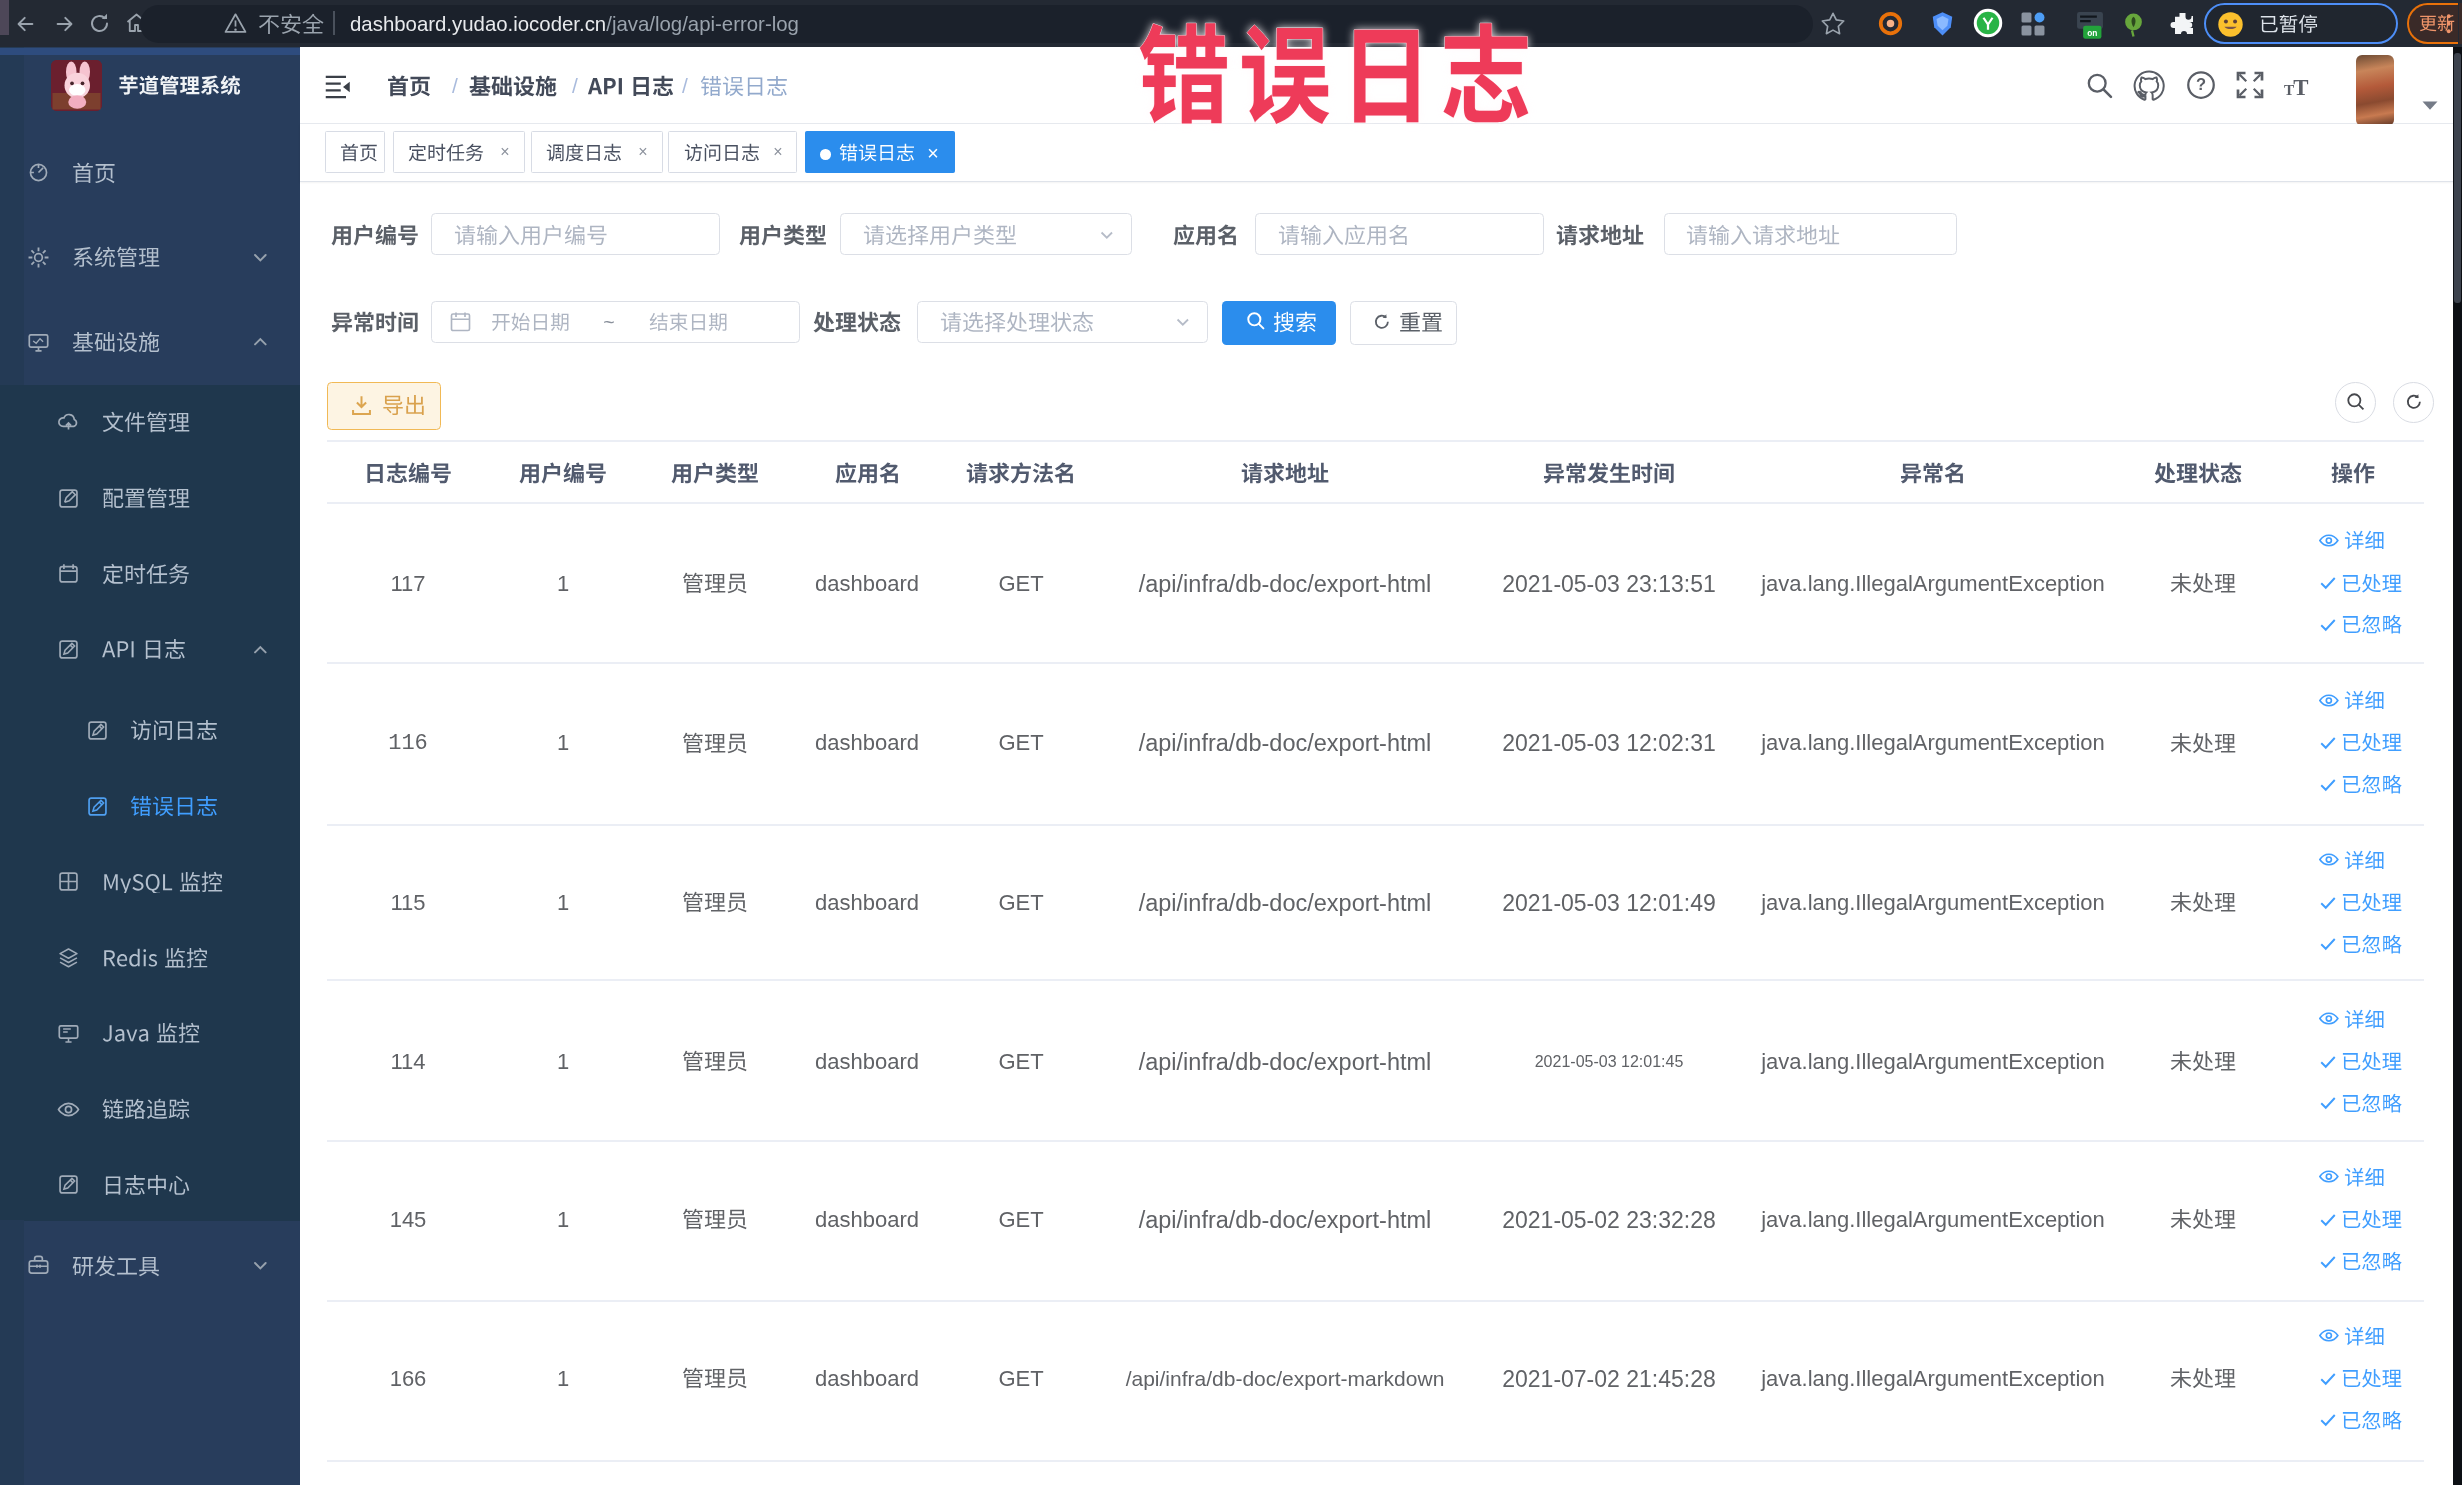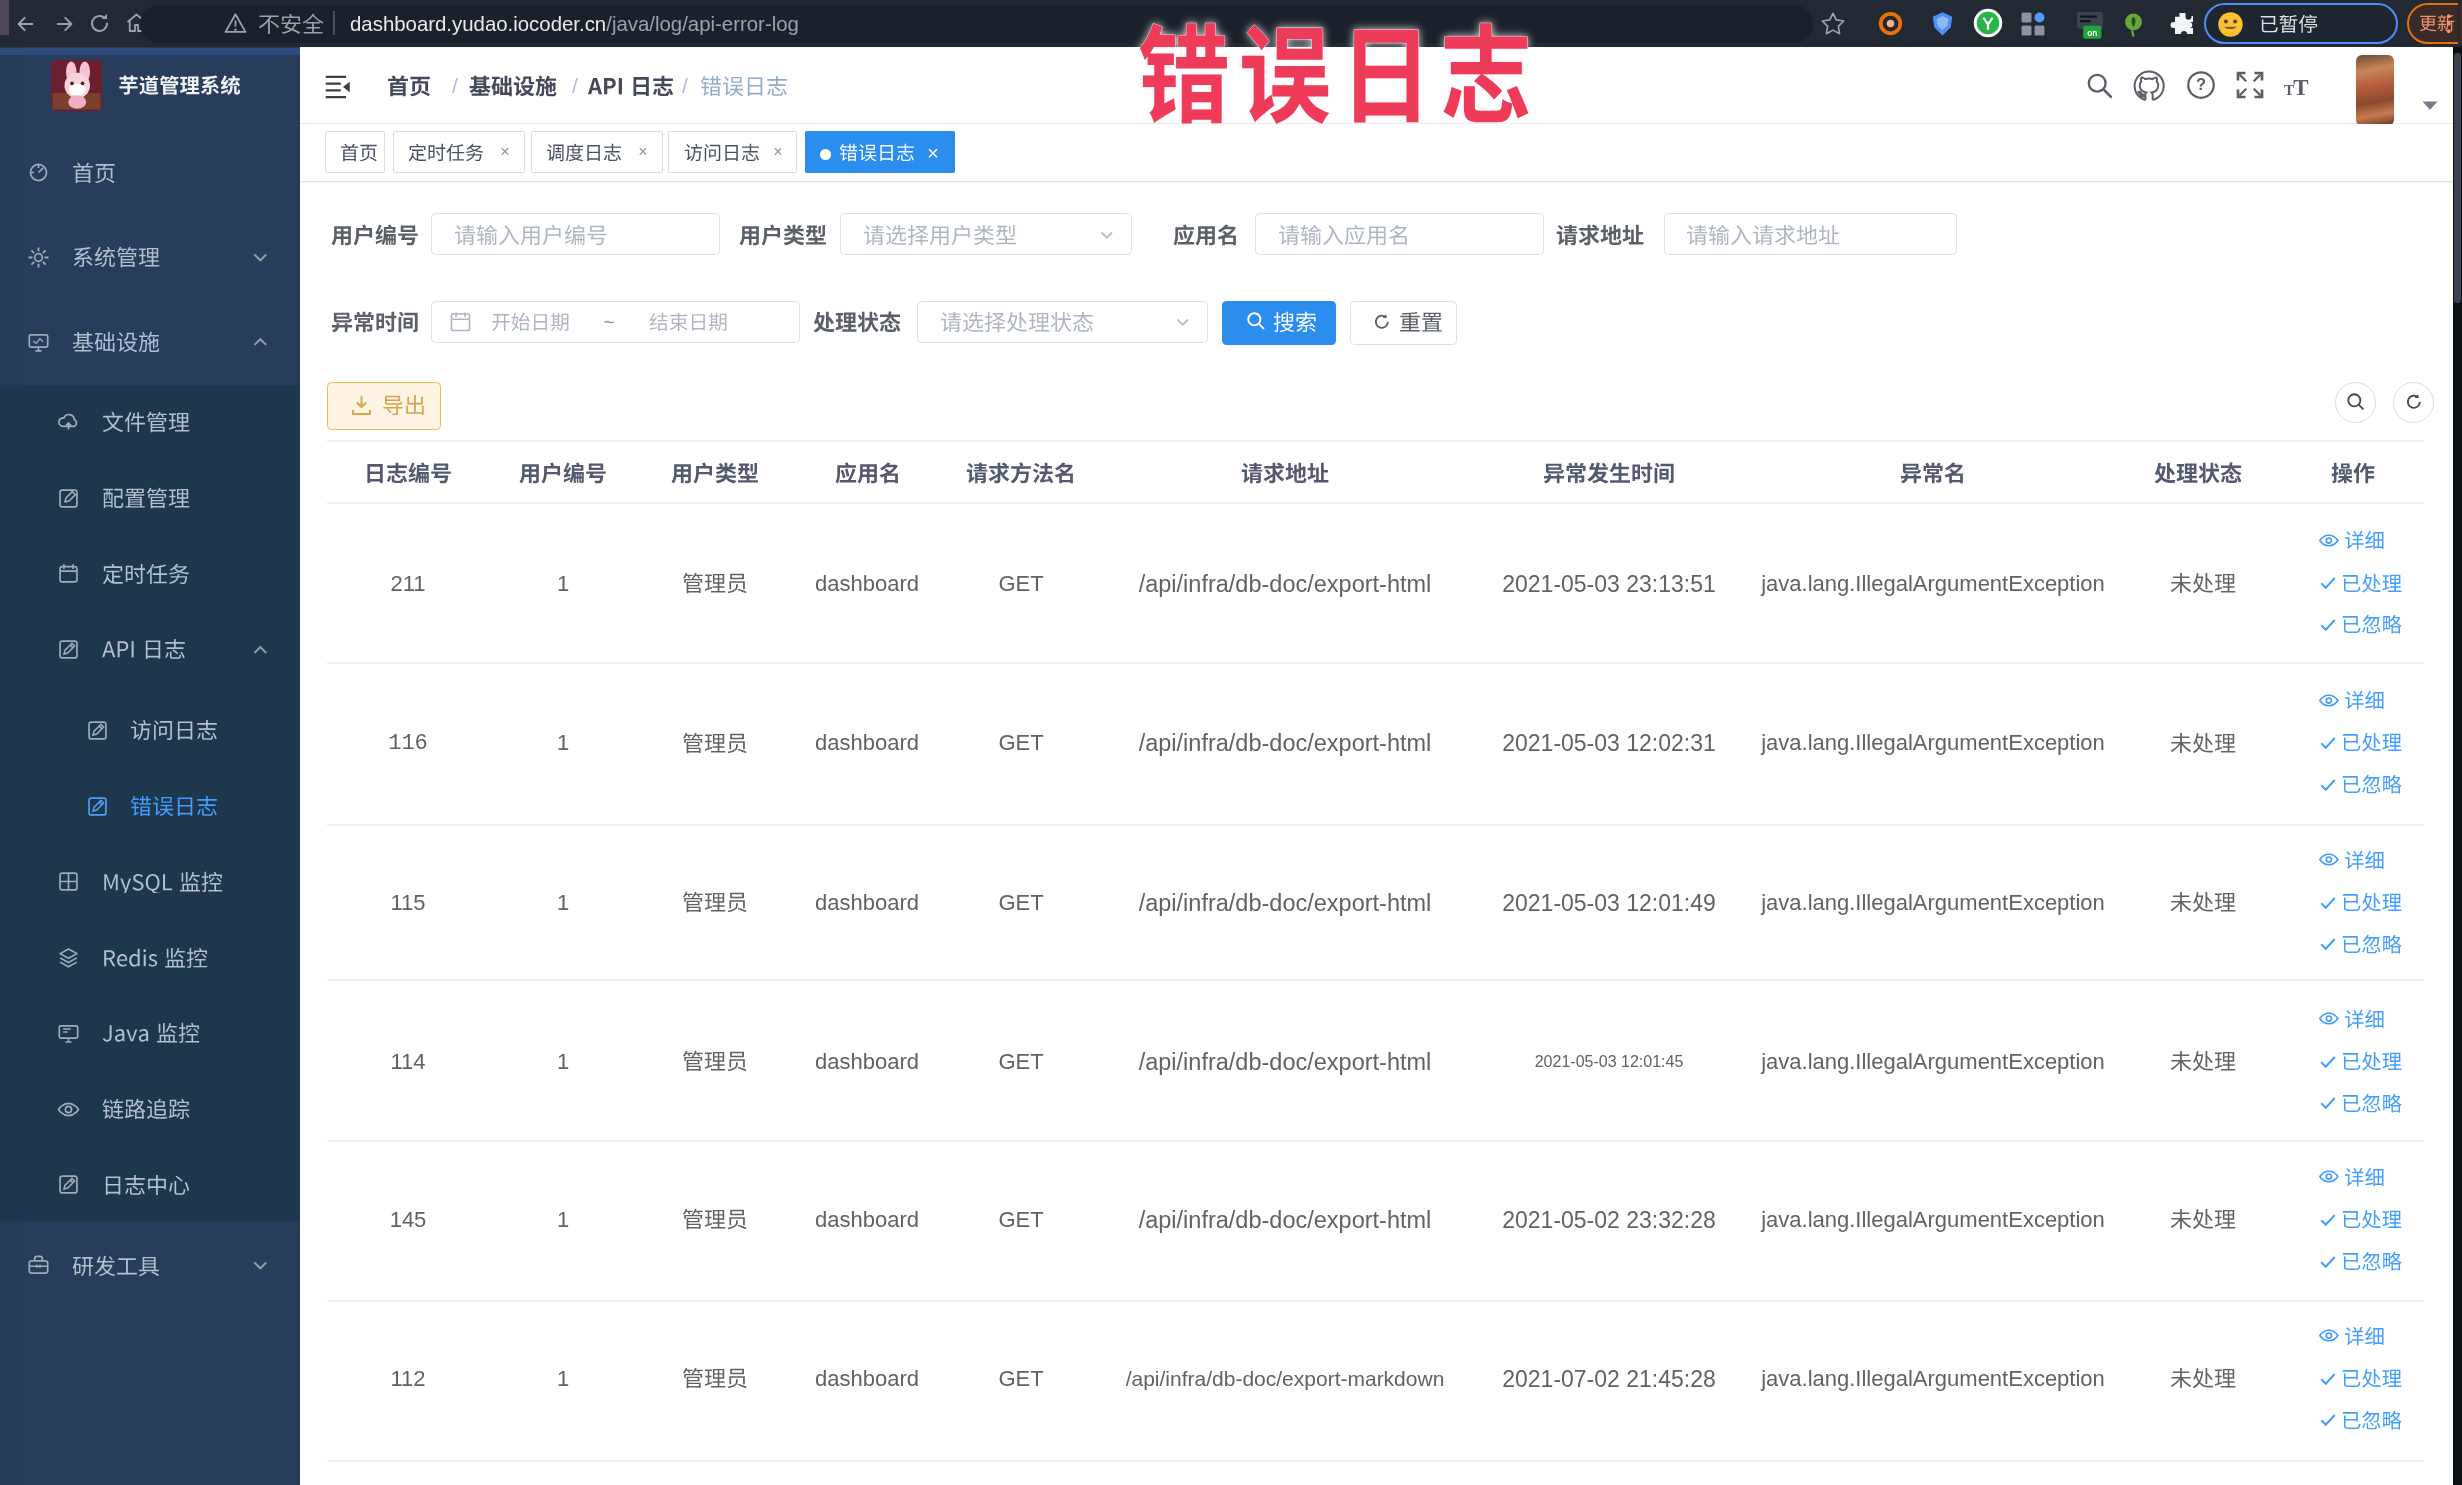--- a/index.html
+++ b/index.html
@@ -737,21 +737,21 @@
 <svg style="position:absolute;left:2331px;top:462px;" width="44" height="22" viewBox="0 -880 2000 1000" fill="#515a6e">
       <use href="#b64cd" x="0"></use>
       <use href="#b4f5c" x="1000"></use>
     </svg>
 <div style="position:absolute;left:327px;top:662px;width:2097px;height:1.5px;background:#ebeef5;"></div>
 <div style="position:absolute;left:327px;top:824px;width:2097px;height:1.5px;background:#ebeef5;"></div>
 <div style="position:absolute;left:327px;top:979px;width:2097px;height:1.5px;background:#ebeef5;"></div>
 <div style="position:absolute;left:327px;top:1140px;width:2097px;height:1.5px;background:#ebeef5;"></div>
 <div style="position:absolute;left:327px;top:1300px;width:2097px;height:1.5px;background:#ebeef5;"></div>
 <div style="position:absolute;left:327px;top:1460px;width:2097px;height:1.5px;background:#ebeef5;"></div>
-<span style="position:absolute;left:408px;top:584px;font-family:'Liberation Sans',sans-serif;font-size:22px;font-weight:400;color:#606266;white-space:pre;transform:translate(-50%,-50%);">211</span>
+<span style="position:absolute;left:408px;top:584px;font-family:'Liberation Sans',sans-serif;font-size:22px;font-weight:400;color:#606266;white-space:pre;transform:translate(-50%,-50%);">117</span>
 <span style="position:absolute;left:563px;top:584px;font-family:'Liberation Sans',sans-serif;font-size:22px;font-weight:400;color:#606266;white-space:pre;transform:translate(-50%,-50%);">1</span>
 <svg style="position:absolute;left:682px;top:572px;" width="66" height="22" viewBox="0 -880 3000 1000" fill="#606266">
       <use href="#g7ba1" x="0"></use>
       <use href="#g7406" x="1000"></use>
       <use href="#g5458" x="2000"></use>
     </svg>
 <span style="position:absolute;left:867px;top:584px;font-family:'Liberation Sans',sans-serif;font-size:22px;font-weight:400;color:#606266;white-space:pre;transform:translate(-50%,-50%);">dashboard</span>
 <span style="position:absolute;left:1021px;top:584px;font-family:'Liberation Sans',sans-serif;font-size:22px;font-weight:400;color:#606266;white-space:pre;transform:translate(-50%,-50%);">GET</span>
 <span style="position:absolute;left:1285px;top:584px;font-family:'Liberation Sans',sans-serif;font-size:23.5px;font-weight:400;color:#606266;white-space:pre;transform:translate(-50%,-50%);">/api/infra/db-doc/export-html</span>
 <span style="position:absolute;left:1609px;top:584px;font-family:'Liberation Sans',sans-serif;font-size:23px;font-weight:400;color:#606266;white-space:pre;transform:translate(-50%,-50%);">2021-05-03 23:13:51</span>
@@ -942,21 +942,21 @@
       <use href="#g7406" x="2000"></use>
     </svg>
 <svg style="position:absolute;left:2319px;top:1254px;" width="18" height="15" viewBox="0 0 24.0 20.0">
       <path d="M3 11l6 6L21 4" fill="none" stroke="#409eff" stroke-width="2.6"></path>
     </svg>
 <svg style="position:absolute;left:2341px;top:1251px;" width="61" height="20.4" viewBox="0 -880 3000 1000" fill="#409eff">
       <use href="#g5df2" x="0"></use>
       <use href="#g5ffd" x="1000"></use>
       <use href="#g7565" x="2000"></use>
     </svg>
-<span style="position:absolute;left:408px;top:1379px;font-family:'Liberation Sans',sans-serif;font-size:22px;font-weight:400;color:#606266;white-space:pre;transform:translate(-50%,-50%);">112</span>
+<span style="position:absolute;left:408px;top:1379px;font-family:'Liberation Sans',sans-serif;font-size:22px;font-weight:400;color:#606266;white-space:pre;transform:translate(-50%,-50%);">166</span>
 <span style="position:absolute;left:563px;top:1379px;font-family:'Liberation Sans',sans-serif;font-size:22px;font-weight:400;color:#606266;white-space:pre;transform:translate(-50%,-50%);">1</span>
 <svg style="position:absolute;left:682px;top:1367px;" width="66" height="22" viewBox="0 -880 3000 1000" fill="#606266">
       <use href="#g7ba1" x="0"></use>
       <use href="#g7406" x="1000"></use>
       <use href="#g5458" x="2000"></use>
     </svg>
 <span style="position:absolute;left:867px;top:1379px;font-family:'Liberation Sans',sans-serif;font-size:22px;font-weight:400;color:#606266;white-space:pre;transform:translate(-50%,-50%);">dashboard</span>
 <span style="position:absolute;left:1021px;top:1379px;font-family:'Liberation Sans',sans-serif;font-size:22px;font-weight:400;color:#606266;white-space:pre;transform:translate(-50%,-50%);">GET</span>
 <span style="position:absolute;left:1285px;top:1379px;font-family:'Liberation Sans',sans-serif;font-size:21px;font-weight:400;color:#606266;white-space:pre;transform:translate(-50%,-50%);">/api/infra/db-doc/export-markdown</span>
 <span style="position:absolute;left:1609px;top:1379px;font-family:'Liberation Sans',sans-serif;font-size:23px;font-weight:400;color:#606266;white-space:pre;transform:translate(-50%,-50%);">2021-07-02 21:45:28</span>

